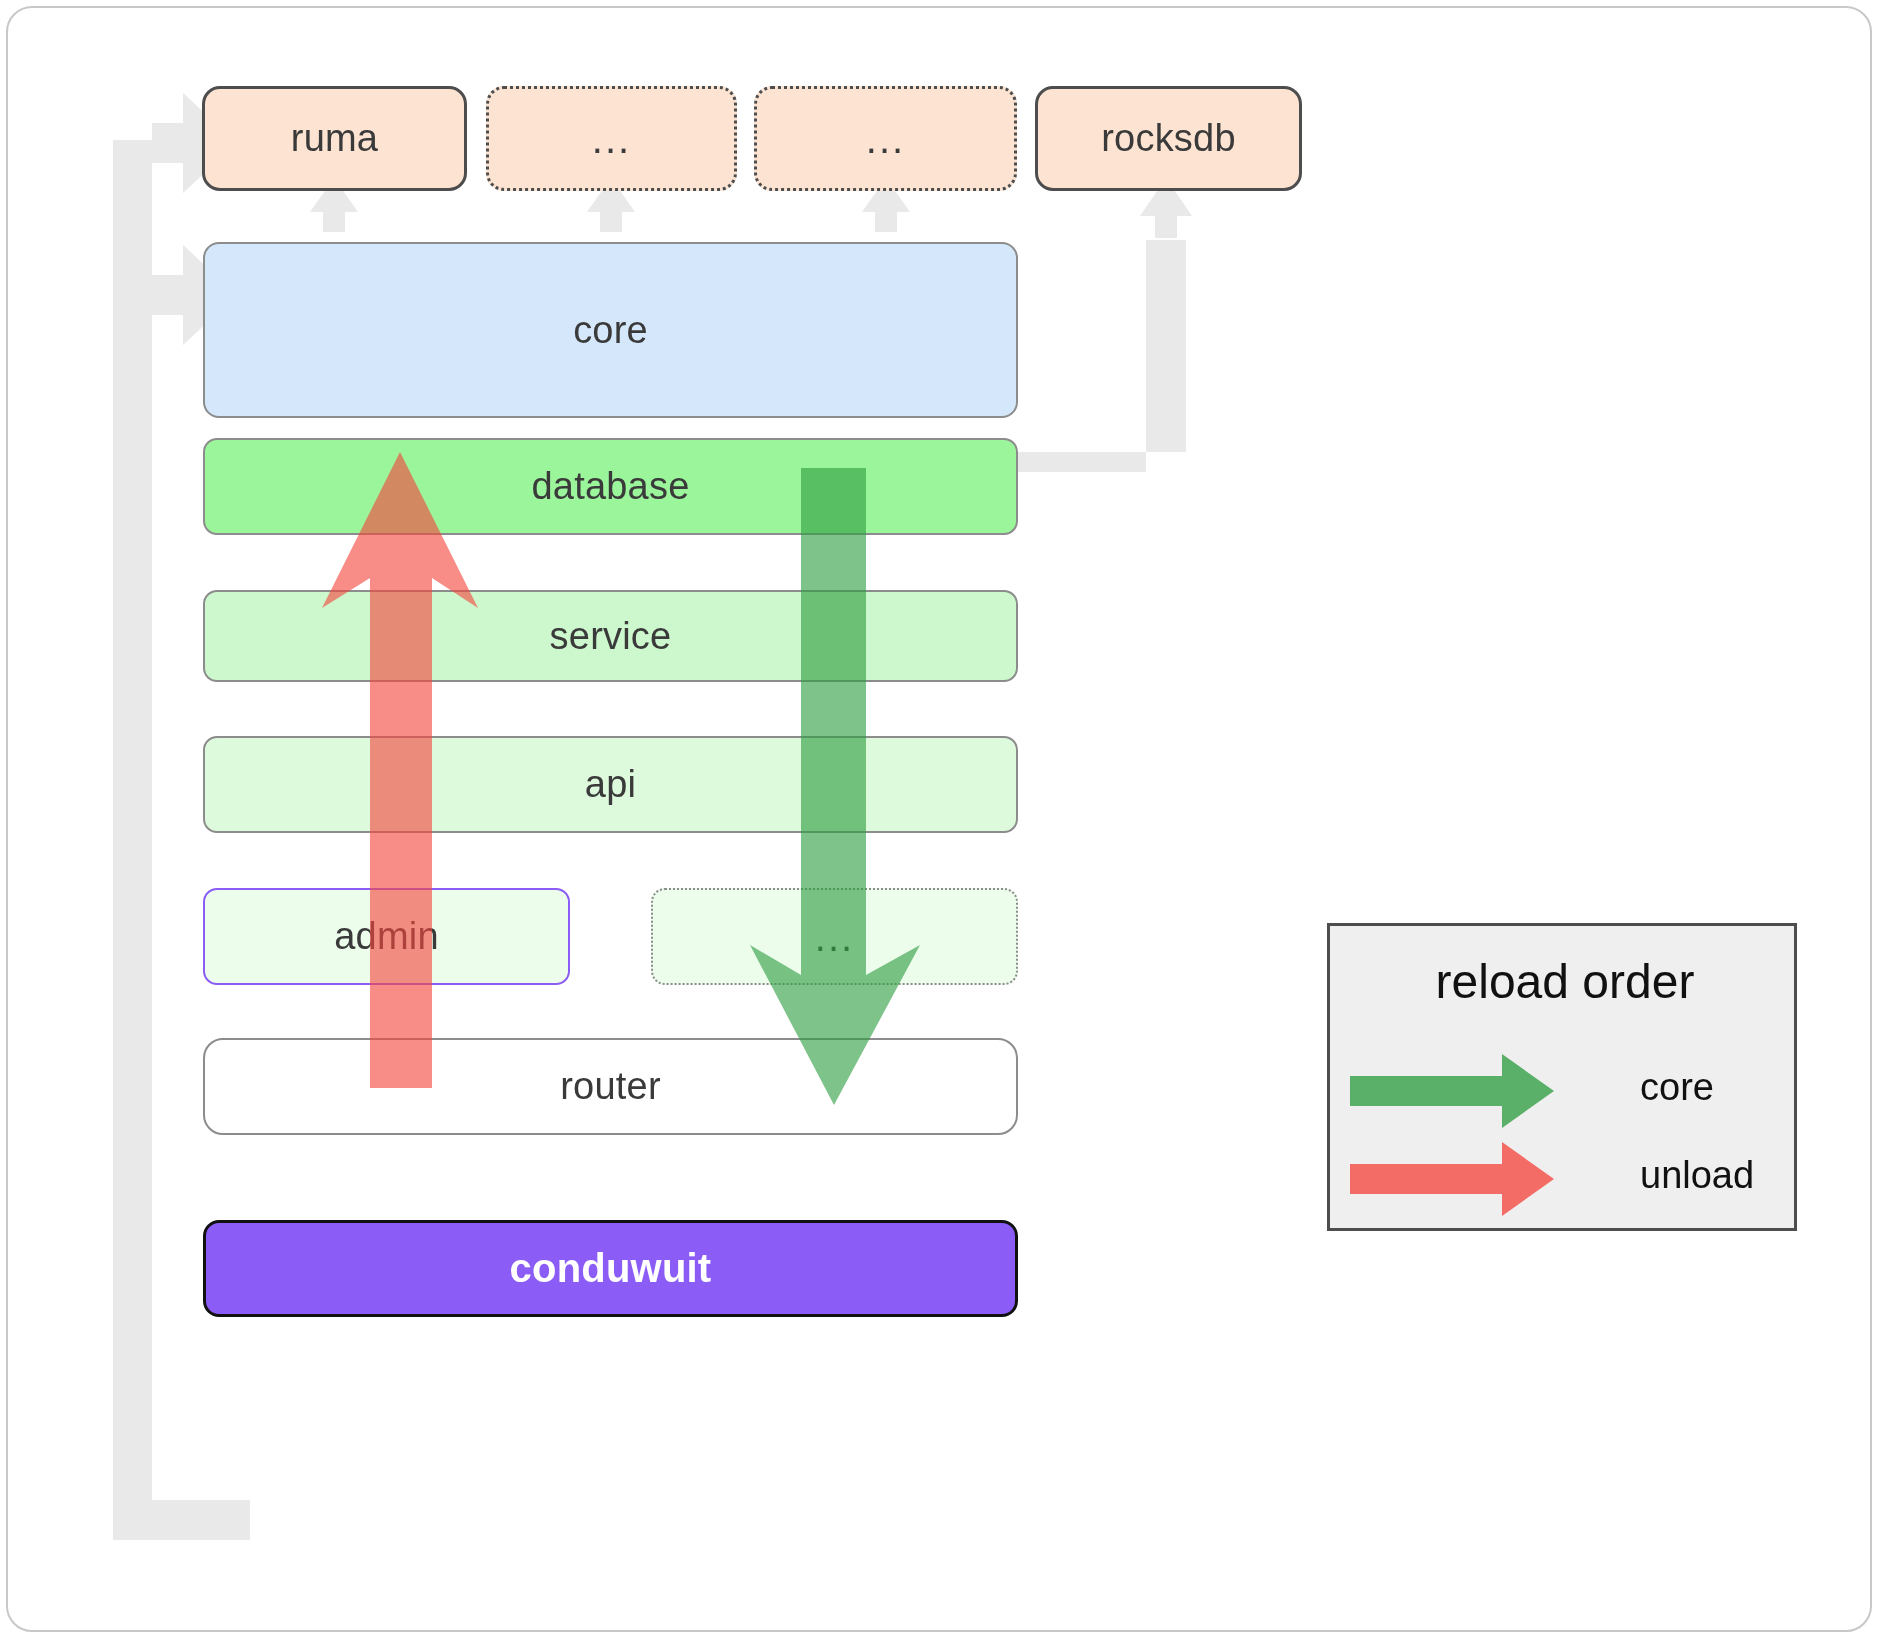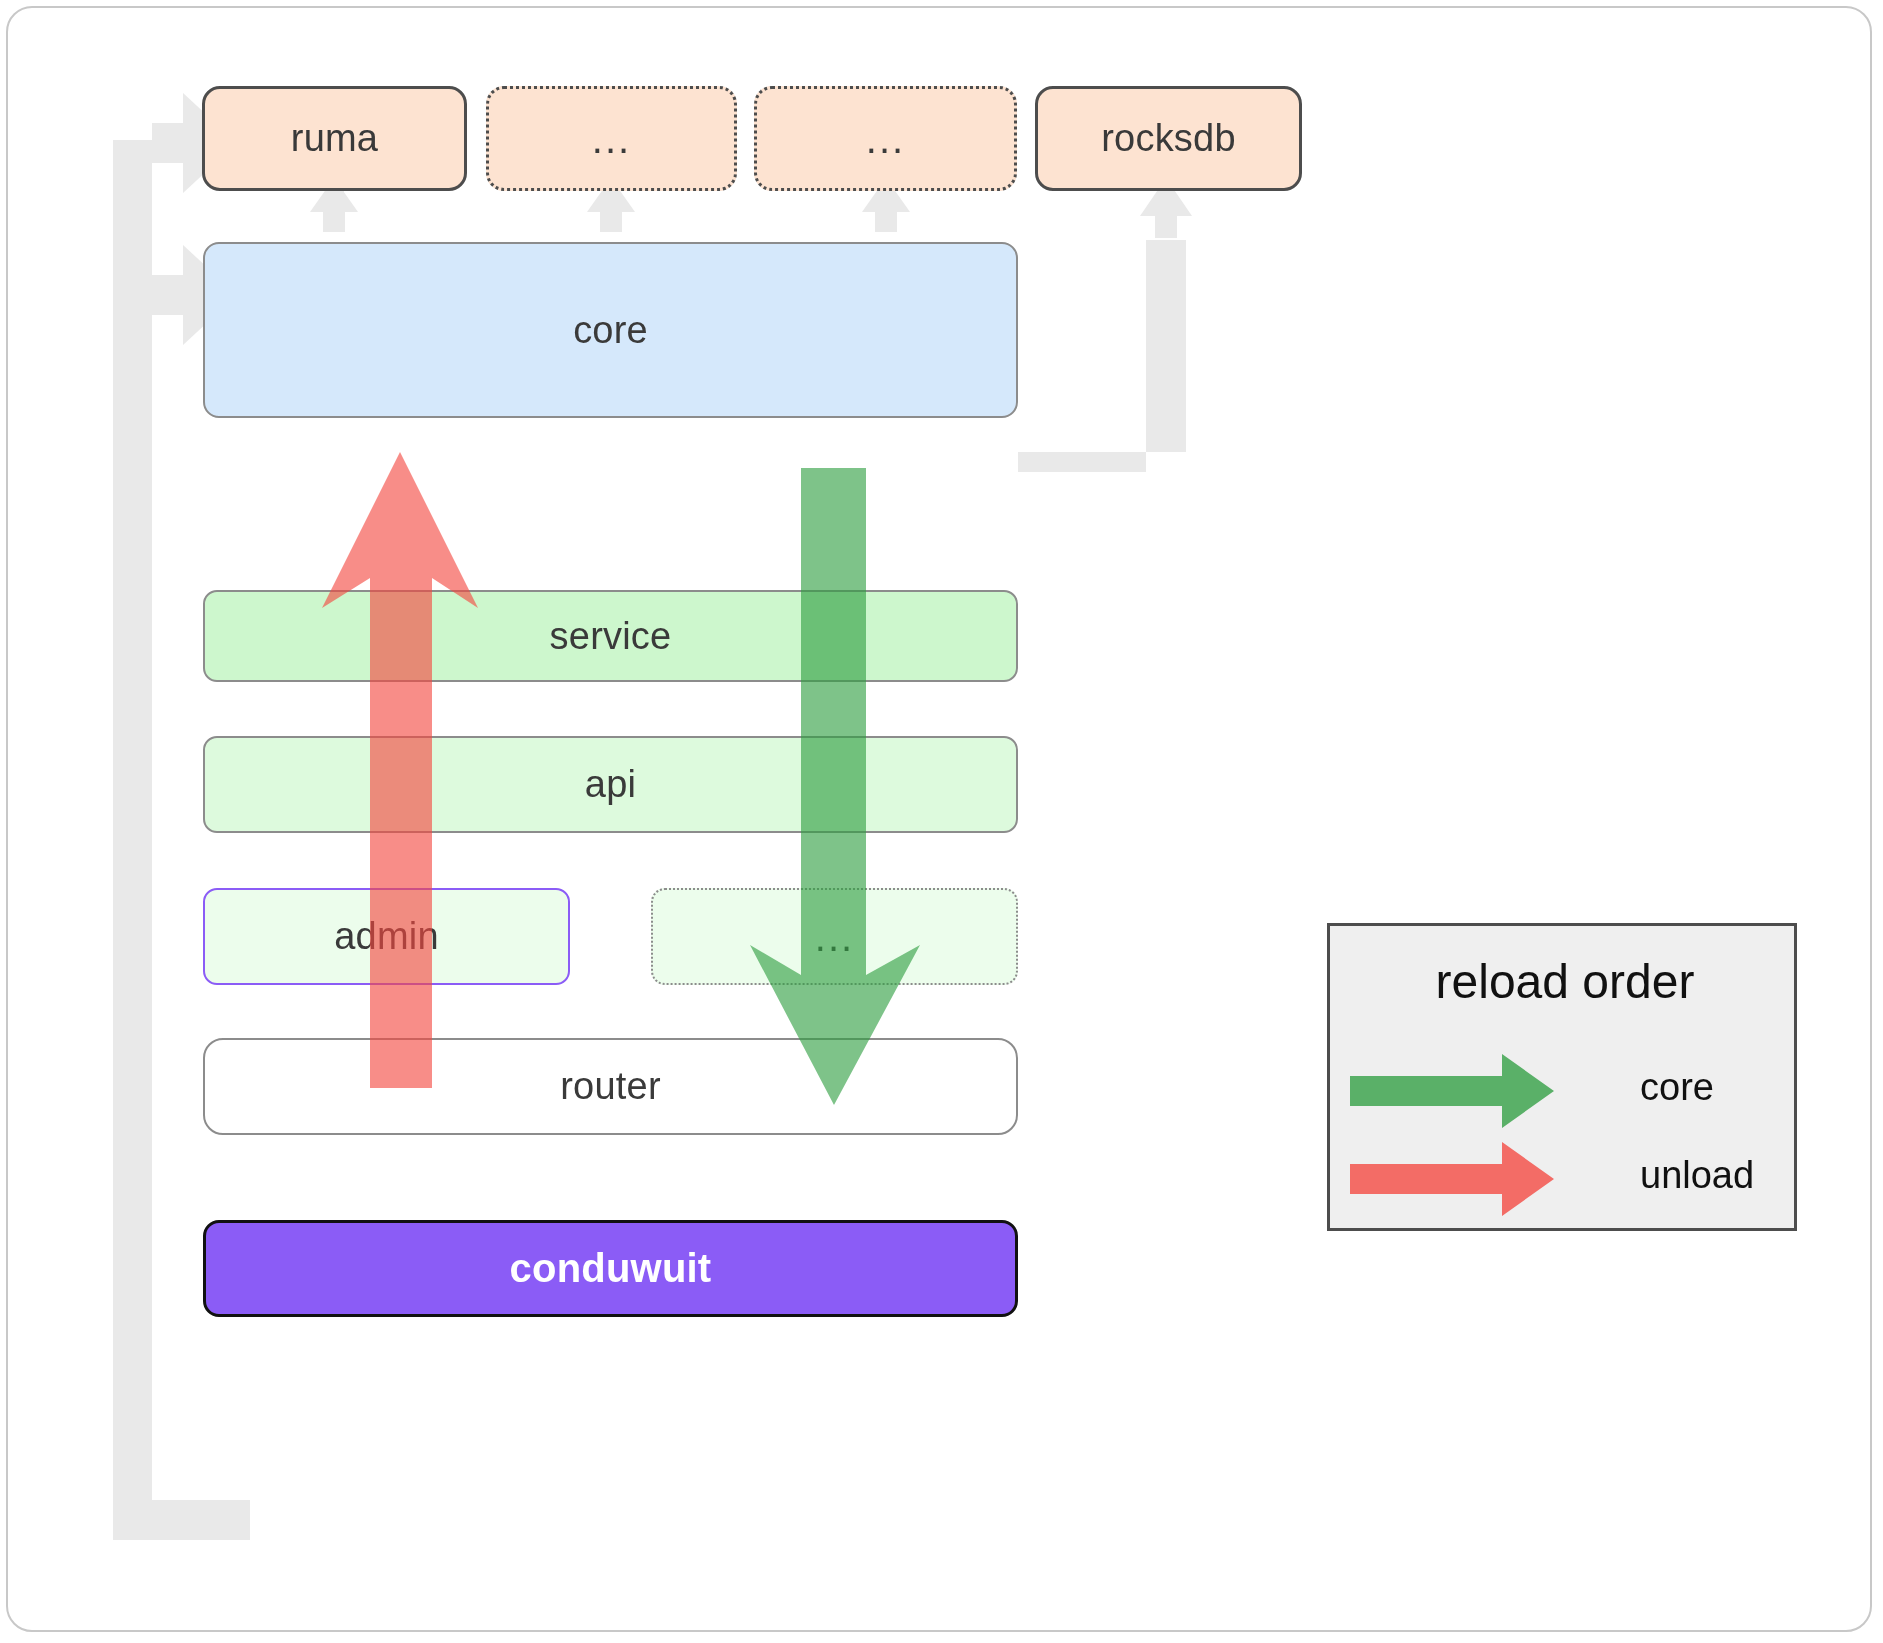--- a/index.html
+++ b/index.html
@@ -182,20 +182,23 @@
   </div>
 
   <div class="node dep" style="left:1035px; top:66px; width:267px; height:105px;">
     <span>rocksdb</span>
   </div>
 
   <div class="node core" style="left:203px; top:222px; width:815px; height:176px;text-align:center;">
     <span>core</span>
   </div>
 
+  <div class="node lvl-database" style="left:203px; top:418px; width:815px; height:97px;">
+    <span>database</span>
+  </div>
 
   <div class="node lvl-service" style="left:203px; top:570px; width:815px; height:92px;">
     <span>service</span>
   </div>
 
   <div class="node lvl-api" style="left:203px; top:716px; width:815px; height:97px;">
     <span>api</span>
   </div>
 
   <div class="node lvl-admin" style="left:203px; top:868px; width:367px; height:97px;">

